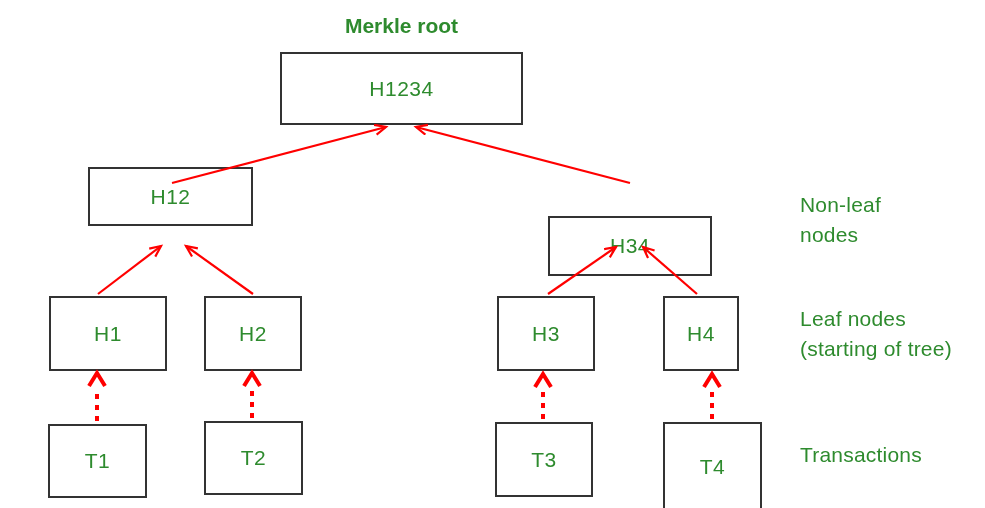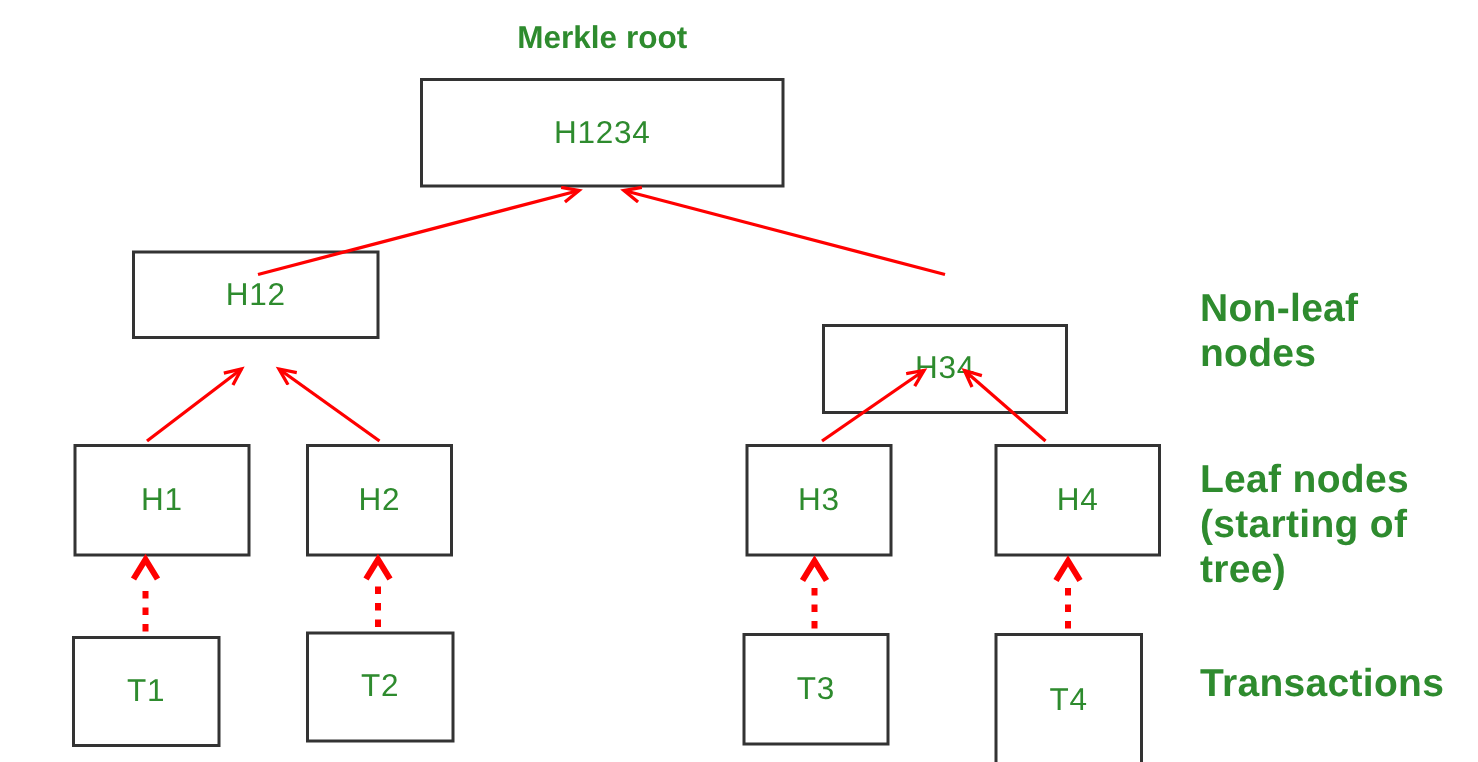--- a/index.html
+++ b/index.html
@@ -20,42 +20,42 @@
     justify-content: center;
     font-weight: normal;
     font-size: 21px;
     color: #2e8b2e;
     box-sizing: border-box;
     letter-spacing: 0.5px;
   }
   .annot {
     position: absolute;
     color: #2e8b2e;
-    font-weight: bold;
-    font-size: 26px;
+    font-weight: normal;
+    font-size: 21px;
     line-height: 30px;
     white-space: pre-line;
     letter-spacing: 0.2px;
   }
   #diagram-title {
     position: absolute;
     left: 280px; top: 14px; width: 243px;
     text-align: center;
     color: #2e8b2e;
     font-weight: bold;
     font-size: 21px;
   }
   
   #b-h1234 { left: 280px; top: 52px;  width: 243px; height: 73px; }
   #b-h12   { left: 88px;  top: 167px; width: 165px; height: 59px; }
   #b-h34   { left: 548px; top: 184px; width: 164px; height: 60px; margin-top: 32px; }
   #b-h1    { left: 49px;  top: 296px; width: 118px;  height: 75px; }
   #b-h2    { left: 204px; top: 296px; width: 98px;  height: 75px; }
   #b-h3    { left: 497px; top: 296px; width: 98px;  height: 75px; }
-  #b-h4    { left: 663px; top: 296px; width: 111px;  height: 75px; text-align: right; }
+  #b-h4    { left: 663px; top: 296px; width: 76px;  height: 75px; text-align: right; }
   #b-t1    { left: 48px;  top: 424px; width: 99px;  height: 74px; }
   #b-t2    { left: 204px; top: 421px; width: 99px;  height: 74px; }
   #b-t3    { left: 495px; top: 422px; width: 98px;  height: 75px; }
   #b-t4    { left: 663px; top: 422px; width: 99px;  height: 90px; }
 
   #lbl-nonleaf      { left: 800px; top: 190px; width: 180px; }
   #lbl-leaf         { left: 800px; top: 304px; width: 185px; }
   #lbl-transactions { left: 800px; top: 440px; width: 185px; }
 
   #connector-layer {

